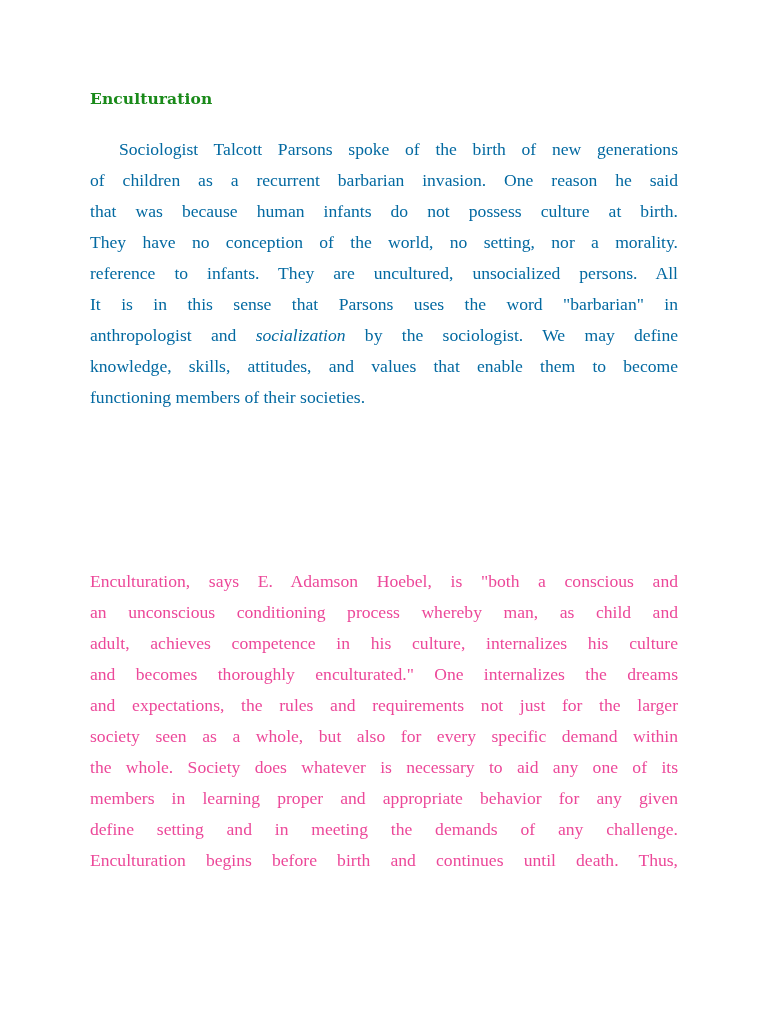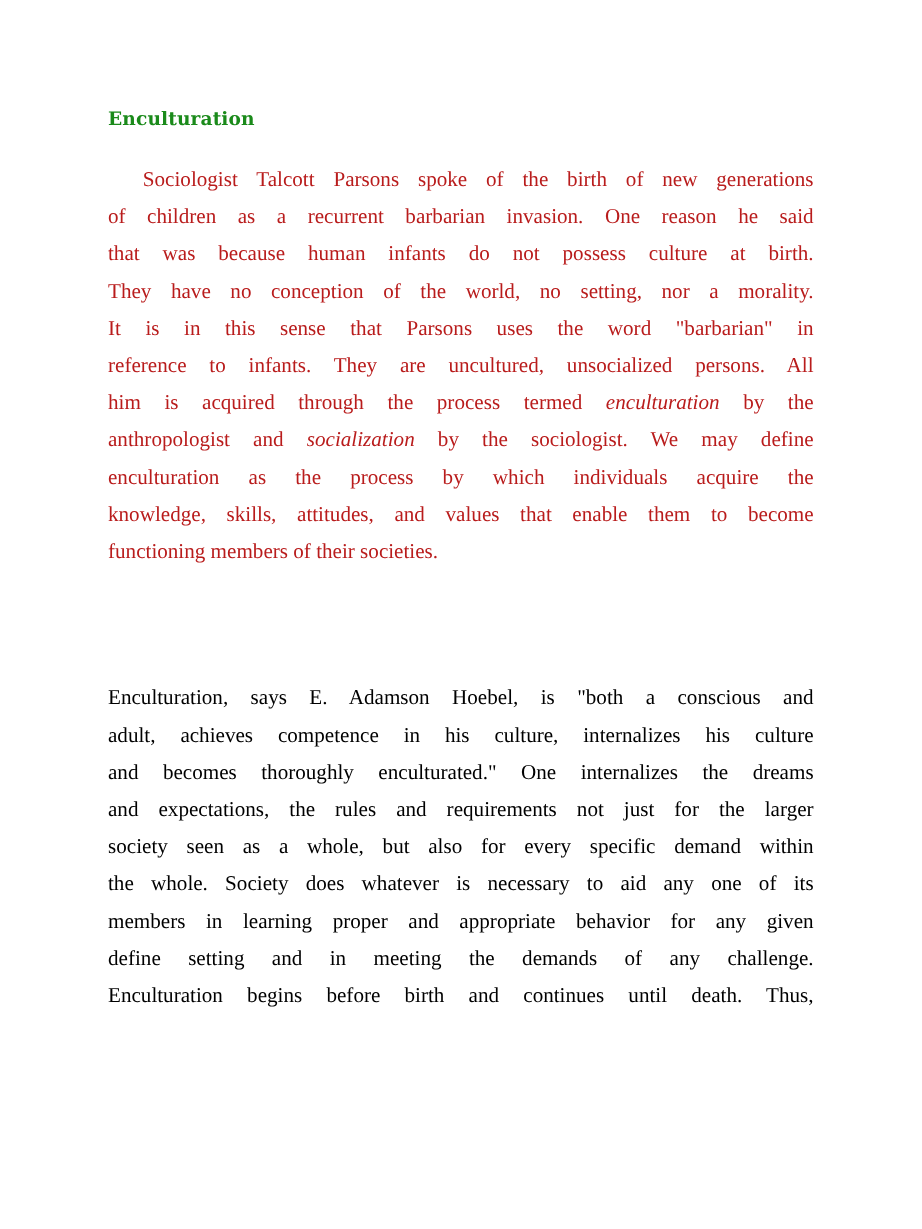--- a/index.html
+++ b/index.html
@@ -58,36 +58,35 @@
     .para2 { top: 566px; }
     em { font-style: italic; }
   </style>
 </head>
 <body>
 
 <div class="page">
 
   <h2 class="heading" style="color: rgb(26, 138, 26);">Enculturation</h2>
 
-  <div class="para para1" style="color: #b91c1c;">
+  <div class="para para1" style="color: #0369a1;">
     <span class="line indent">Sociologist Talcott Parsons spoke of the birth of new generations</span>
     <span class="line">of children as a recurrent barbarian invasion. One reason he said</span>
     <span class="line">that was because human infants do not possess culture at birth.</span>
     <span class="line">They have no conception of the world, no setting, nor a morality.</span>
+    <span class="line">reference to infants. They are uncultured, unsocialized persons. All</span>
     <span class="line">It is in this sense that Parsons uses the word "barbarian" in</span>
-    <span class="line">reference to infants. They are uncultured, unsocialized persons. All</span>
-    <span class="line"><span>him is acquired through the process termed </span><em>enculturation</em><span> by the</span></span>
     <span class="line"><span>anthropologist and </span><em>socialization</em><span> by the sociologist. We may define</span></span>
-    <span class="line">enculturation as the process by which individuals acquire the</span>
     <span class="line">knowledge, skills, attitudes, and values that enable them to become</span>
     <span class="line last">functioning members of their societies.</span>
   </div>
 
-  <div class="para para2" style="color: #000000;">
+  <div class="para para2" style="color: #ec4899;">
     <span class="line">Enculturation, says E. Adamson Hoebel, is "both a conscious and</span>
+    <span class="line">an unconscious conditioning process whereby man, as child and</span>
     <span class="line">adult, achieves competence in his culture, internalizes his culture</span>
     <span class="line">and becomes thoroughly enculturated." One internalizes the dreams</span>
     <span class="line">and expectations, the rules and requirements not just for the larger</span>
     <span class="line">society seen as a whole, but also for every specific demand within</span>
     <span class="line">the whole. Society does whatever is necessary to aid any one of its</span>
     <span class="line">members in learning proper and appropriate behavior for any given</span>
     <span class="line">define setting and in meeting the demands of any challenge.</span>
     <span class="line">Enculturation begins before birth and continues until death. Thus,</span>
   </div>
 

